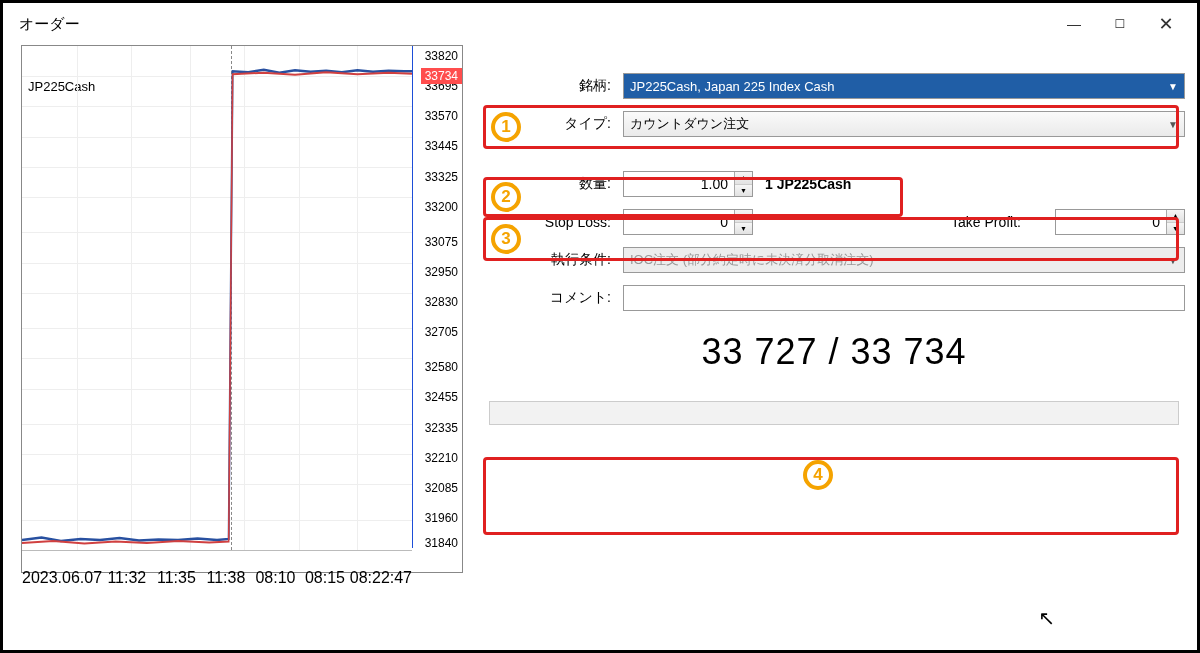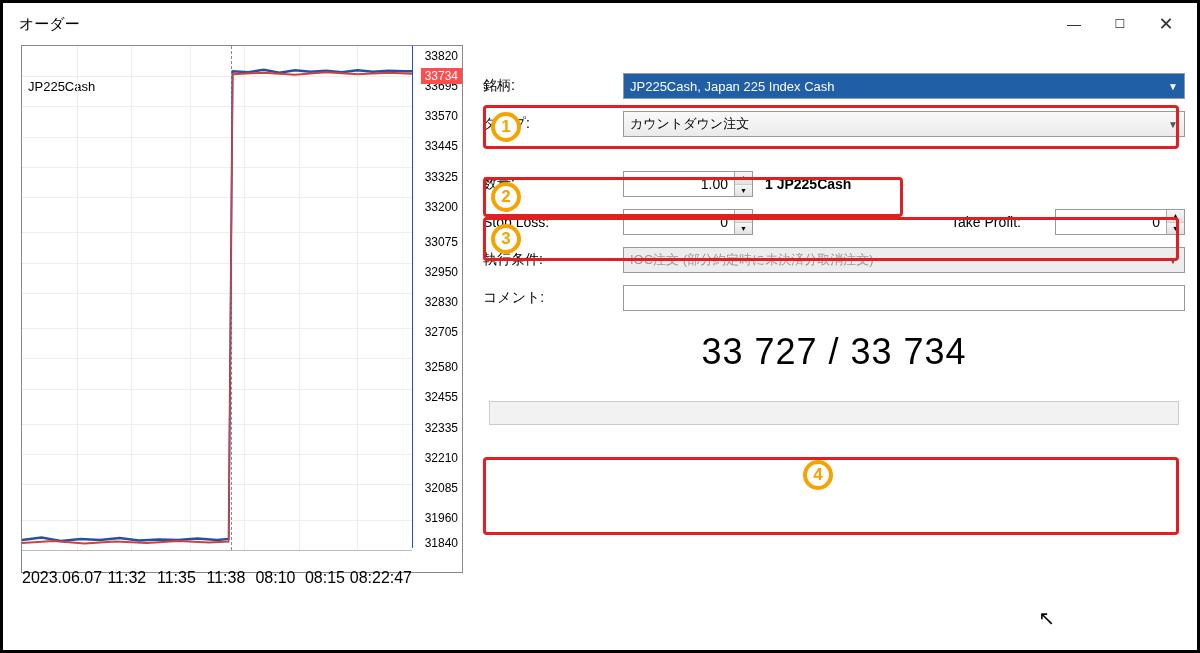--- a/index.html
+++ b/index.html
@@ -18,21 +18,21 @@
 .ylab { position: absolute; right: 4px; font-size: 12px; transform: translateY(-50%); }
 .xaxis { position: absolute; left: 0; right: 50px; bottom: 0; height: 22px; border-top: 1px solid #bbb; display: flex; }
 .xlab { flex: 1; text-align: center; font-size: 16px; white-space: nowrap; padding-top: 2px; margin-top: 16px; }
 .plot-area { position: absolute; left: 0; top: 0; right: 50px; bottom: 22px; }
 .plot-area .grid-v { position: absolute; top: 0; bottom: 0; border-left: 1px solid #eee; }
 .plot-area .grid-h { position: absolute; left: 0; right: 0; border-top: 1px solid #eee; }
 .price-marker { position: absolute; right: 0; background: #ff4d4d; color: #fff; font-size: 12px; padding: 1px 4px; transform: translateY(-50%); }
 .chart-svg { position: absolute; inset: 0; width: 100%; height: 100%; }
 
 .form-row { display: flex; align-items: center; margin-bottom: 12px; }
-.form-row .lbl { width: 140px; padding-right: 26px; font-size: 14px; }
+.form-row .lbl { width: 140px; text-align: right; padding-right: 12px; font-size: 14px; }
 .form-row .ctrl { flex: 1; }
 .select { width: 100%; height: 26px; border: 1px solid #999; background: linear-gradient(#fafafa,#eaeaea); display: flex; align-items: center; padding: 0 22px 0 6px; position: relative; font-size: 13px; }
 .select.hl { background: #205ea6; color: #fff; }
 .select .chev { position: absolute; right: 6px; top: 50%; transform: translateY(-50%); font-size: 10px; color: #555; }
 .select.disabled { background: #ededed; color: #999; }
 .numinput { display: inline-flex; align-items: stretch; border: 1px solid #999; height: 26px; background: #fff; }
 .numinput input { border: 0; outline: 0; width: 110px; text-align: right; padding: 0 6px; font-size: 14px; }
 .numinput .spin { width: 18px; display: flex; flex-direction: column; border-left: 1px solid #aaa; }
 .numinput .spin span { flex: 1; display: flex; align-items: center; justify-content: center; font-size: 7px; background: linear-gradient(#f6f6f6,#e2e2e2); border-bottom: 1px solid #ccc; }
 .numinput .spin span:last-child { border-bottom: 0; }

